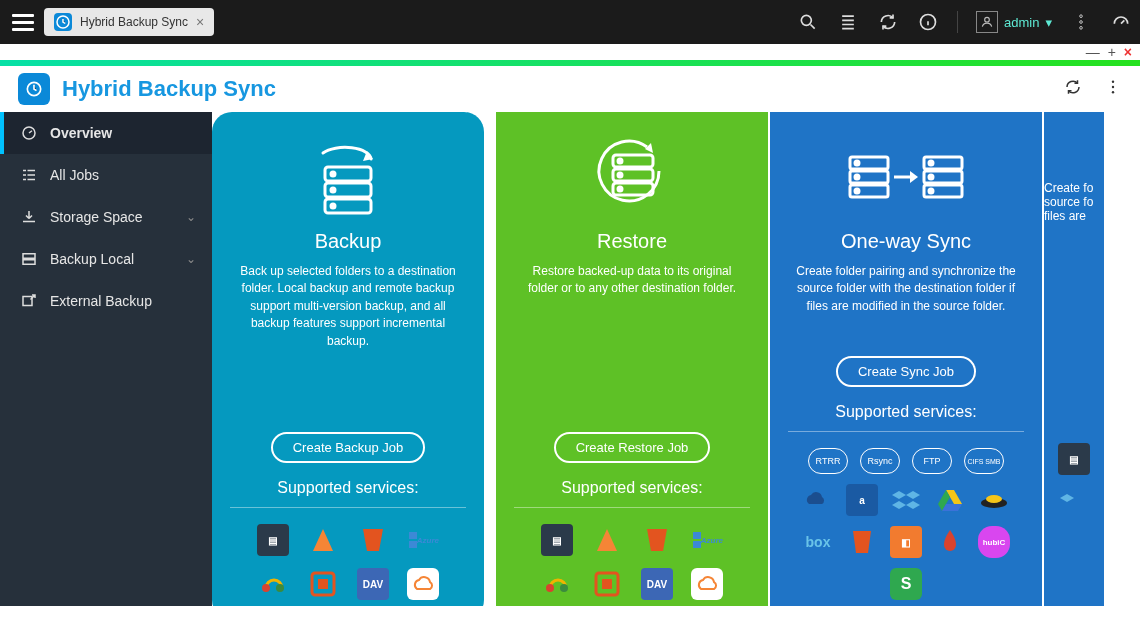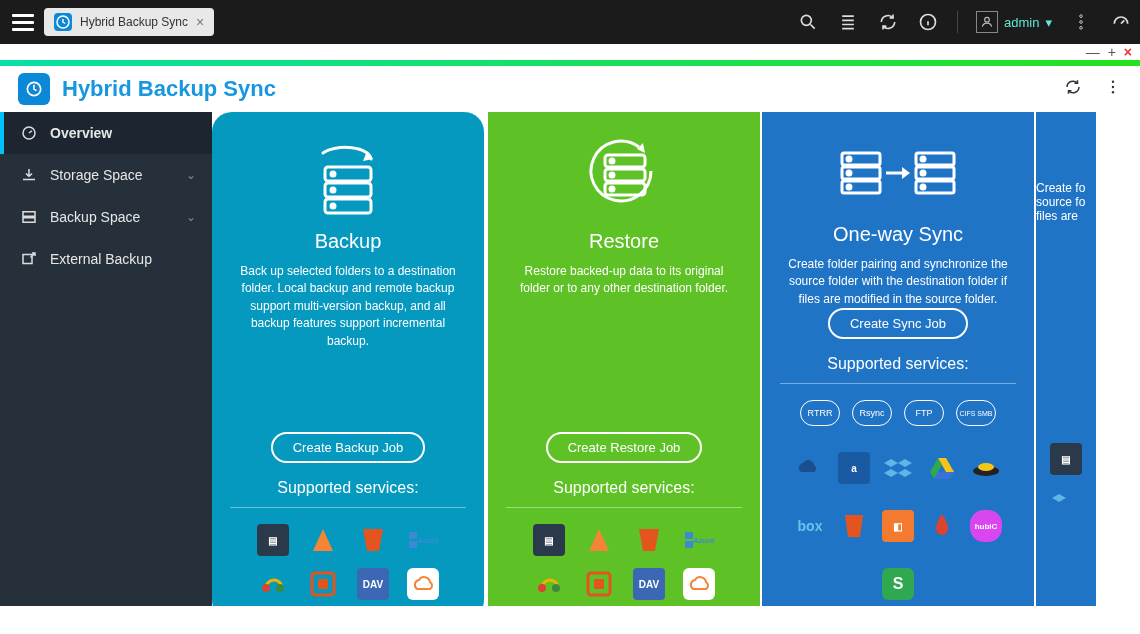--- a/index.html
+++ b/index.html
@@ -43,21 +43,21 @@
 .sitem { display: flex; align-items: center; gap: 12px; padding: 12px 16px; cursor: pointer; font-size: 14px; border-left: 4px solid transparent; }
 .sitem.active { background: #1d2530; border-left-color: #00c2ff; font-weight: bold; }
 .sitem .sicon { width: 18px; height: 18px; display: flex; align-items: center; justify-content: center; }
 .sitem .sicon svg { width: 18px; height: 18px; stroke: #ddd; fill: none; }
 .sitem .chev { margin-left: auto; font-size: 12px; color: #8a8a8a; }
 
 
 .content { flex: 1; background: #fff; overflow-x: scroll; overflow-y: scroll; position: relative; }
 .cards { display: flex; height: 508px; min-width: 1200px; }
 .card { flex: 0 0 272px; color: #fff; padding: 20px 18px 14px; display: flex; flex-direction: column; align-items: center; }
-.card.cyan { background: #0599bf; margin-right: 4px; border-radius: 20px; }
+.card.cyan { background: #0599bf; margin-right: 12px; border-radius: 20px; }
 .card.green { background: #5ec126; margin-right: 2px; }
 .card.blue { background: #1f74c6; margin-right: 2px; }
 .card .big { height: 90px; display: flex; align-items: center; justify-content: center; }
 .card h2 { font-size: 20px; font-weight: 400; margin: 8px 0 10px; }
 .card p { font-size: 12px; text-align: center; line-height: 1.45; padding: 0 4px; max-width: 250px; }
 .card .btn { margin-top: auto; margin-bottom: 16px; border: 2px solid #fff; border-radius: 18px; padding: 6px 20px; font-size: 13px; cursor: pointer; color:#fff; }
 .card .supp { font-size: 16px; margin-bottom: 10px; }
 .card .services { display: flex; flex-wrap: wrap; gap: 12px 18px; justify-content: center; padding: 6px 8px; border-top: 1px solid rgba(255,255,255,.4); padding-top: 16px; width: 100%; }
 .svc { width: 32px; height: 32px; border-radius: 4px; display: flex; align-items: center; justify-content: center; font-size: 10px; font-weight: bold; color: #fff; }
 .svc.azure { color: #3c89d6; font-style: italic; }
@@ -180,34 +180,42 @@
           <svg viewBox="0 0 24 24">
             <circle cx="12" cy="12" r="8" stroke-width="2"></circle>
             <path d="M12 12l4-3" stroke-width="2"></path>
           </svg>
         </span>
       <span>Overview</span>
     </div>
     <div class="sitem">
       <span class="sicon">
           <svg viewBox="0 0 24 24">
+            <path d="M4 6h4M4 12h4M4 18h4M10 6h10M10 12h10M10 18h10" stroke-width="2"></path>
+          </svg>
+        </span>
+      <span>All Jobs</span>
+    </div>
+    <div class="sitem">
+      <span class="sicon">
+          <svg viewBox="0 0 24 24">
             <path d="M12 4v10m0 0l-4-4m4 4l4-4M4 18h16" stroke-width="2"></path>
           </svg>
         </span>
       <span>Storage Space</span>
       <span class="chev">⌄</span>
     </div>
     <div class="sitem">
       <span class="sicon">
           <svg viewBox="0 0 24 24">
             <rect x="4" y="5" width="16" height="6" stroke-width="2"></rect>
             <rect x="4" y="13" width="16" height="6" stroke-width="2"></rect>
           </svg>
         </span>
-      <span>Backup Space</span>
+      <span>Backup Local</span>
       <span class="chev">⌄</span>
     </div>
     <div class="sitem">
       <span class="sicon">
           <svg viewBox="0 0 24 24">
             <rect x="4" y="6" width="12" height="12" stroke-width="2"></rect>
             <path d="M16 4h4v4M20 4l-6 6" stroke-width="2"></path>
           </svg>
         </span>
       <span>External Backup</span>
@@ -353,21 +361,21 @@
             <rect x="78" y="24" width="38" height="12" rx="2"></rect>
               <circle cx="85" cy="30" r="2" fill="#fff"></circle>
             <rect x="78" y="38" width="38" height="12" rx="2"></rect>
               <circle cx="85" cy="44" r="2" fill="#fff"></circle>
           </svg>
         </div>
         <h2>One-way Sync</h2>
         <p>Create folder pairing and synchronize the source folder with the destination folder if files are modified in the source folder.</p>
         <div class="btn">Create Sync Job</div>
         <div class="supp">Supported services:</div>
-        <div class="services" style="gap:26px 12px">
+        <div class="services" style="gap:10px 12px">
           <div class="pill">RTRR</div>
           <div class="pill">Rsync</div>
           <div class="pill">FTP</div>
           <div class="pill" style="font-size:7px;line-height:1">CIFS SMB</div>
           <div class="svc" style="background:none">
               <svg width="30" height="20">
                 <path d="M6 14a5 5 0 0 1 2-9 6 6 0 0 1 11 2 4 4 0 0 1 0 7z" fill="#1b4e8f"></path>
               </svg>
             </div>
           <div class="svc" style="background:#1a5aa3">a</div>

